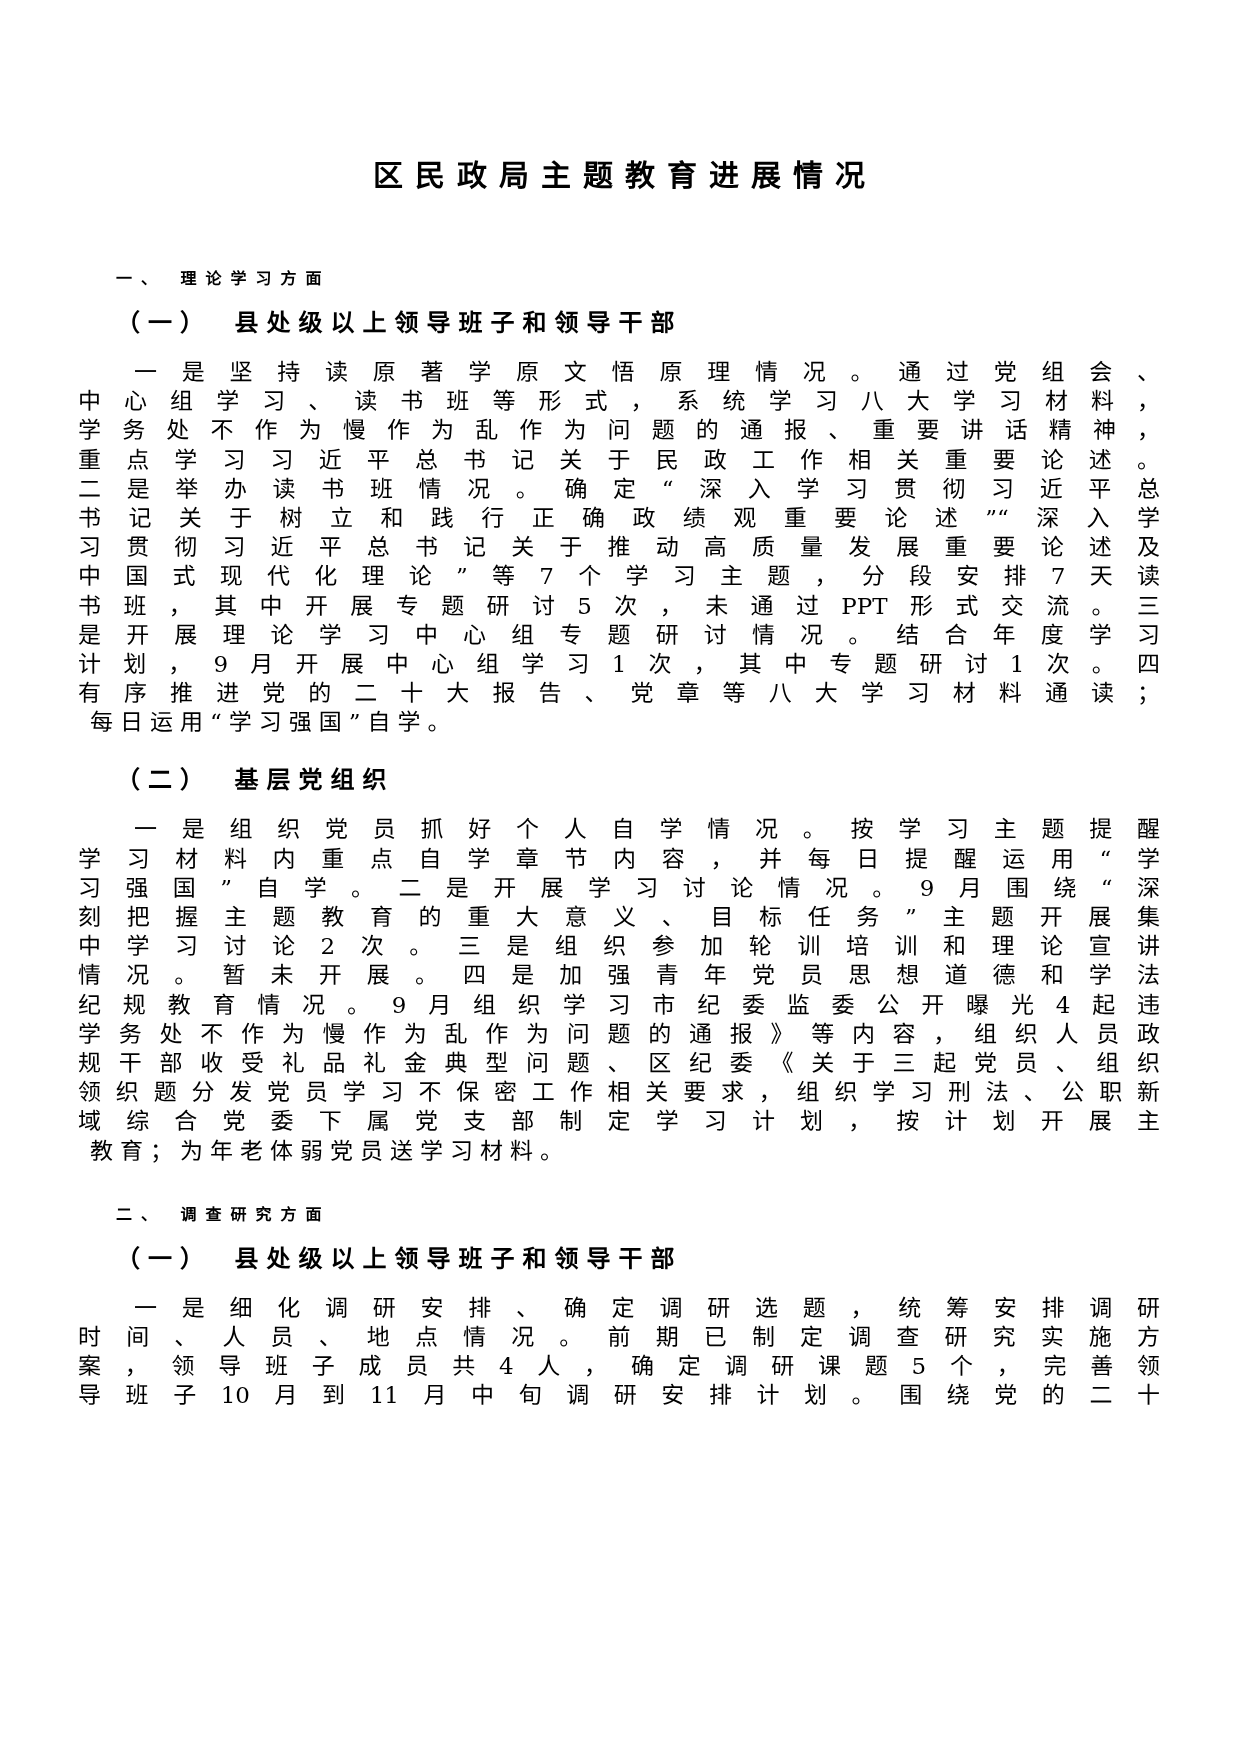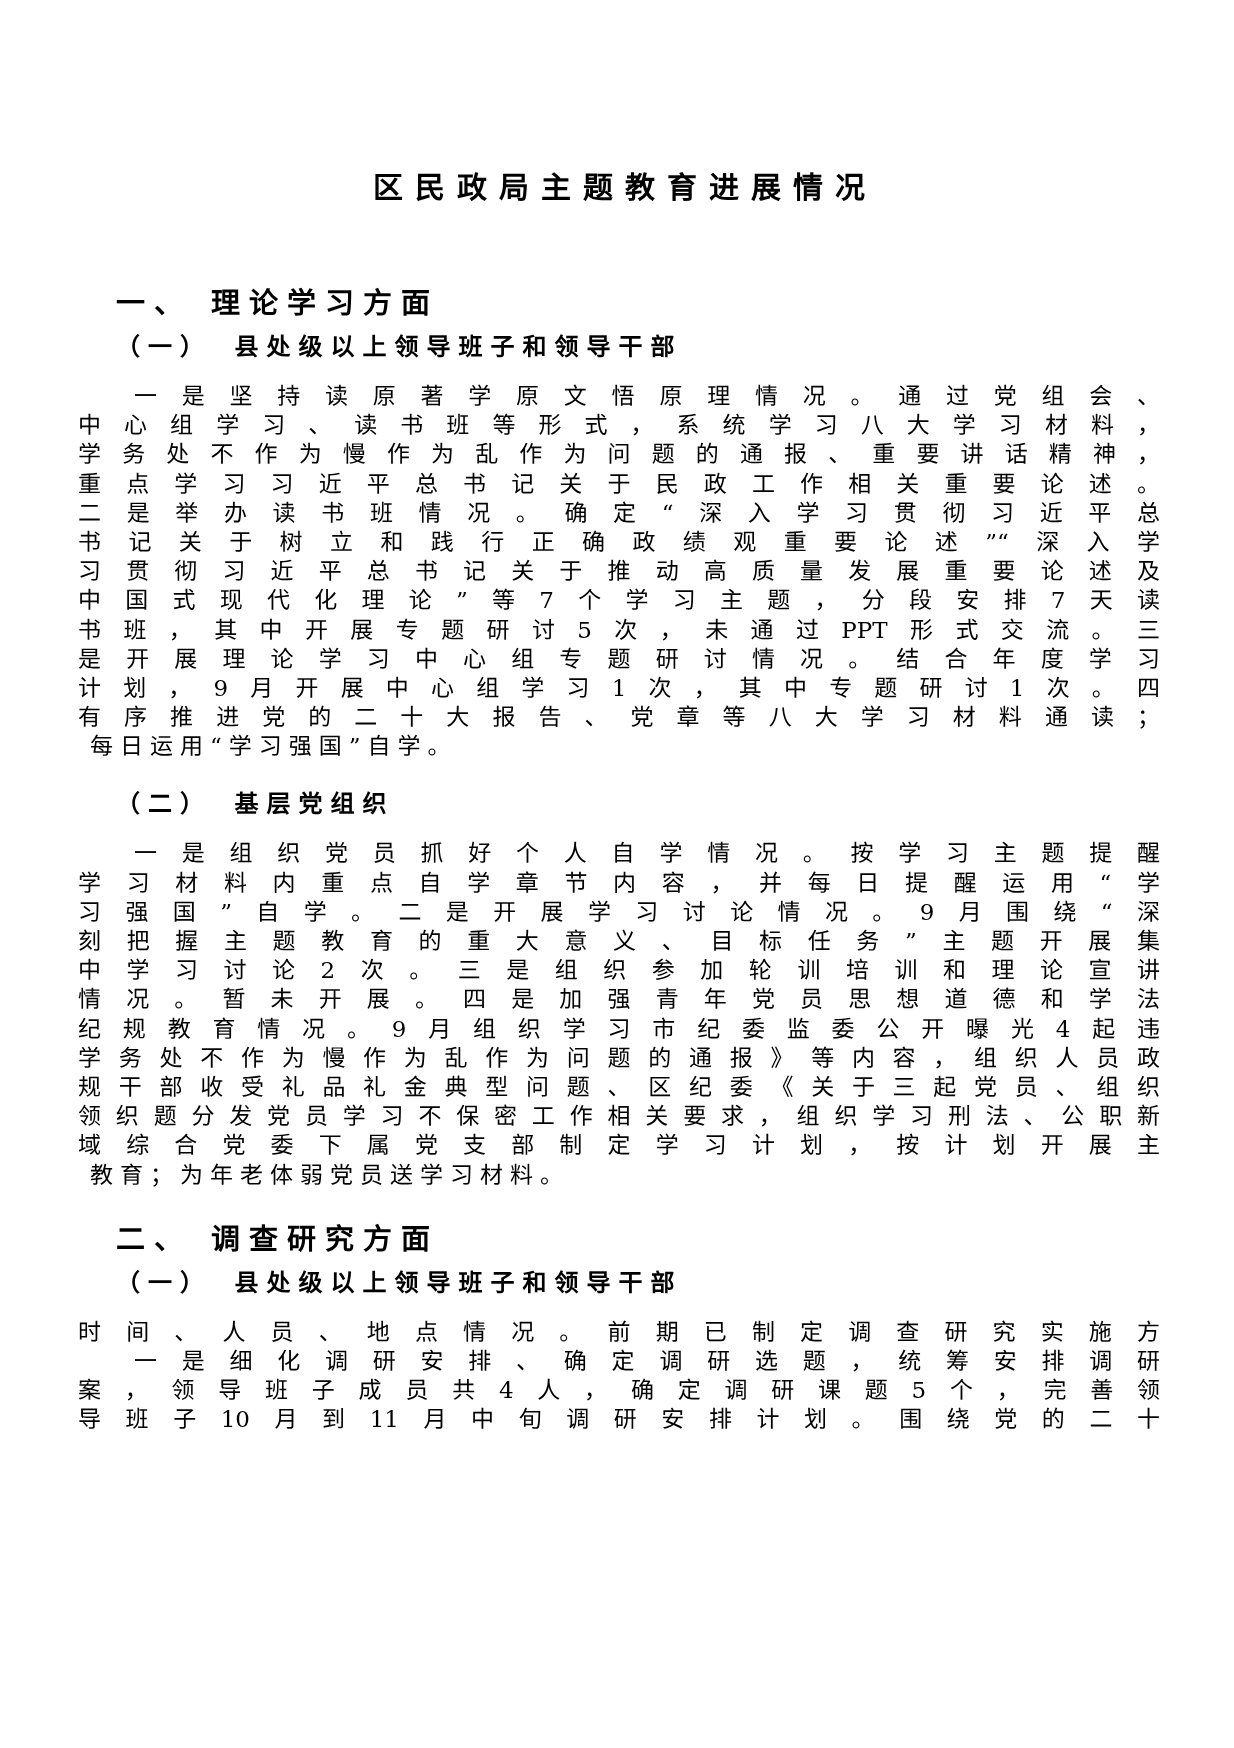--- a/index.html
+++ b/index.html
@@ -28,39 +28,39 @@
 
   .content {
     position: absolute;
     left: 78px;
     top: 0;
     width: 1082px;
   }
 
   
   .doc-title {
-    margin: 16px;
+    margin: 4px;
     padding: 0;
     font-family: "DejaVu Serif", "Liberation Serif", serif;
     font-weight: bold;
     font-size: 30px;
     line-height: 40px;
     letter-spacing: 12px;
     text-align: center;
     text-indent: 12px;
     padding-top: 152px;
     white-space: pre;
   }
 
   
   .h1-sec {
     margin: 0;
     font-family: "DejaVu Sans", "Liberation Sans", sans-serif;
     font-weight: bold;
-    font-size: 29px;
+    font-size: 16px;
     line-height: 30px;
     letter-spacing: 9px;
     text-indent: 38px;
     white-space: pre;
   }
 
   
   .h2-sec {
     margin: 0;
     font-family: Liberation Mono, monospace;
@@ -160,20 +160,20 @@
 
     <h2 class="h1-sec">二、 调查研究方面</h2>
 
     <div class="sp-h1-h2"></div>
 
     <h3 class="h2-sec">（一） 县处级以上领导班子和领导干部</h3>
 
     <div class="sp-h2-par"></div>
 
     <div class="body-par">
+      <span class="ln" style="text-indent: 56px;">一是细化调研安排、确定调研选题，统筹安排调研</span>
       <span class="ln">时间、人员、地点情况。前期已制定调查研究实施方</span>
-      <span class="ln" style="text-indent: 56px;">一是细化调研安排、确定调研选题，统筹安排调研</span>
       <span class="ln">案，领导班子成员共4人，确定调研课题5个，完善领</span>
       <span class="ln">导班子10月到11月中旬调研安排计划。围绕党的二十</span>
     </div>
 
   </div>
 </div>
 
 </body></html>

